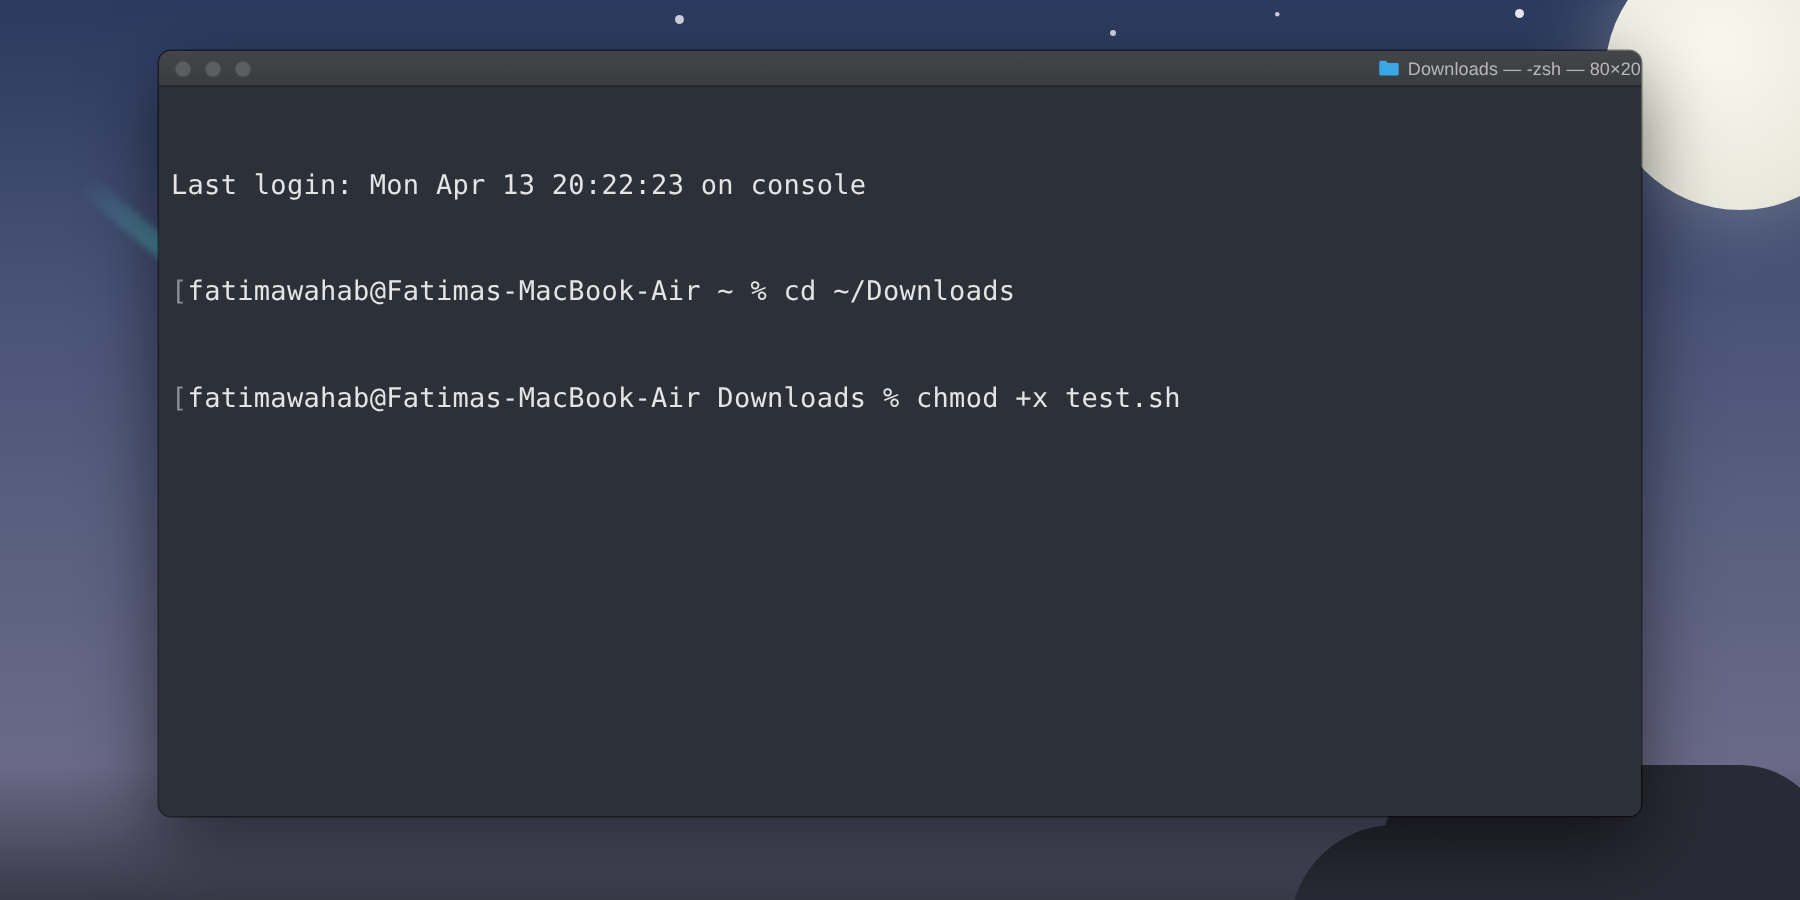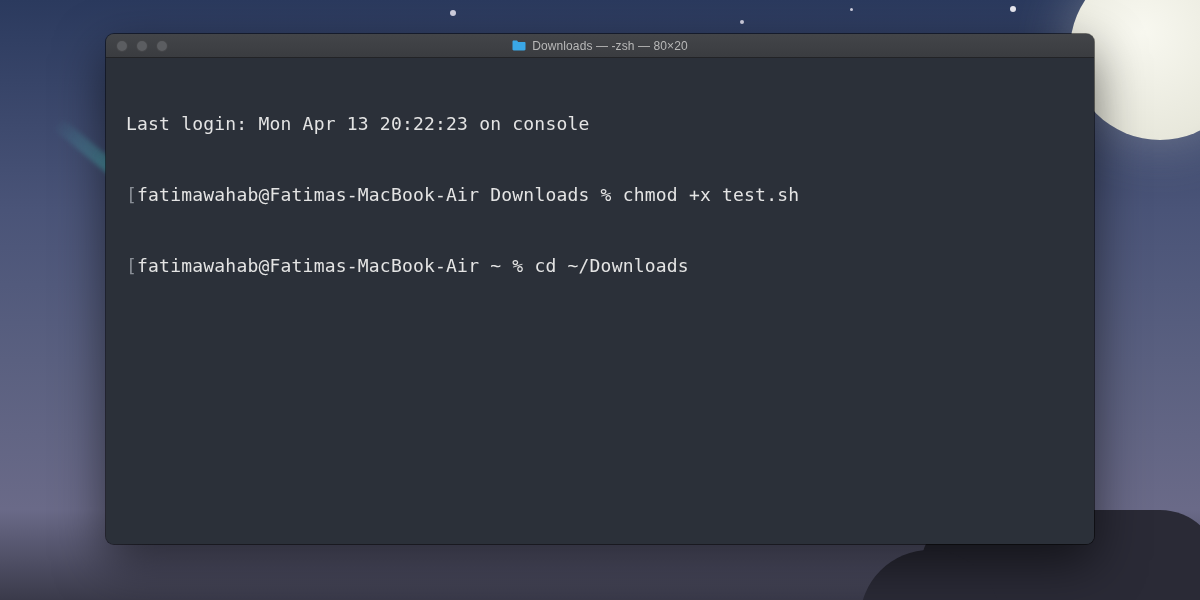--- a/index.html
+++ b/index.html
@@ -98,41 +98,41 @@
       border-radius: 50%;
       background: #5b5d61;
       border: 0.5px solid rgba(0,0,0,0.25);
     }
     .title-center {
       position: absolute;
       left: 0; right: 0;
       text-align: center;
       display: flex;
       align-items: center;
-      justify-content: center;
+      justify-content: flex-end;
       gap: 6px;
       pointer-events: none;
     }
     .folder-icon {
       width: 14px;
       height: 11px;
       position: relative;
     }
     .folder-icon svg { display:block; }
     .title-text {
       color: #b8b8b8;
       font-size: 12px;
       font-weight: 400;
       letter-spacing: 0.1px;
     }
 
     .terminal-body {
       flex: 1;
       background: #2b3039;
-      padding: 6px 20px;
+      padding: 6px 8px;
       font-family: "SF Mono", "Menlo", "Consolas", monospace;
       font-size: 18px;
       line-height: 1.32;
       color: #e4e4e4;
       letter-spacing: 0.2px;
       white-space: pre;
       overflow: hidden;
     }
     .terminal-line { display: block; }
     .dim-bracket { color: #8a8f97; }
@@ -169,16 +169,16 @@
         <svg width="14" height="11" viewBox="0 0 14 11">
           <path d="M0.5 1.8 C0.5 1 1 0.5 1.7 0.5 L5 0.5 L6.2 2 L12.5 2 C13.1 2 13.5 2.4 13.5 3 L13.5 9.2 C13.5 9.9 13 10.4 12.3 10.4 L1.7 10.4 C1 10.4 0.5 9.9 0.5 9.2 Z" fill="#3aa7e6"></path>
         </svg>
       </span>
       <span class="title-text">Downloads — -zsh — 80×20</span>
     </div>
   </div>
 
   <div class="terminal-body">
     <span class="terminal-line"><span>Last login: Mon Apr 13 20:22:23 on console</span></span>
+    <span class="terminal-line"><span class="dim-bracket">[</span><span>fatimawahab@Fatimas-MacBook-Air ~ % cd ~/Downloads</span></span>
     <span class="terminal-line"><span class="dim-bracket">[</span><span>fatimawahab@Fatimas-MacBook-Air Downloads % chmod +x test.sh</span></span>
-    <span class="terminal-line"><span class="dim-bracket">[</span><span>fatimawahab@Fatimas-MacBook-Air ~ % cd ~/Downloads</span></span>
   </div>
 </div>
 
 </body></html>

